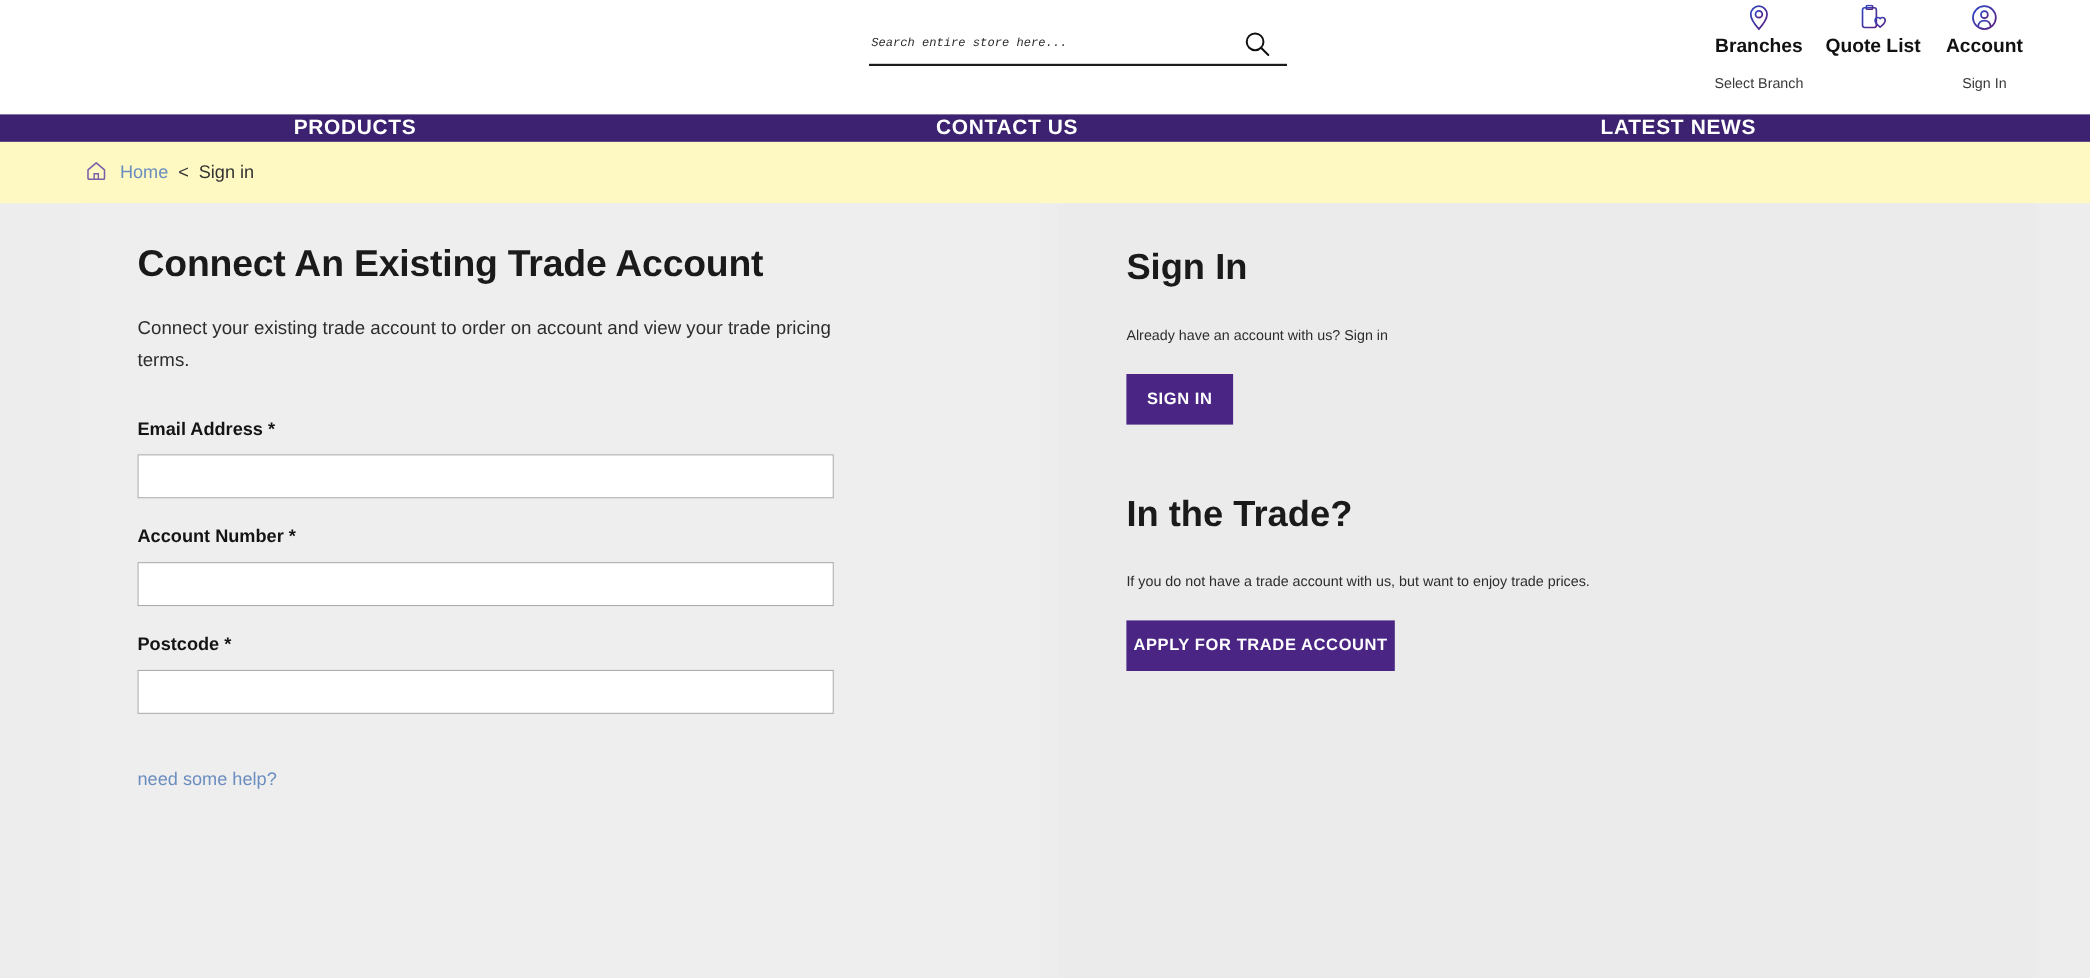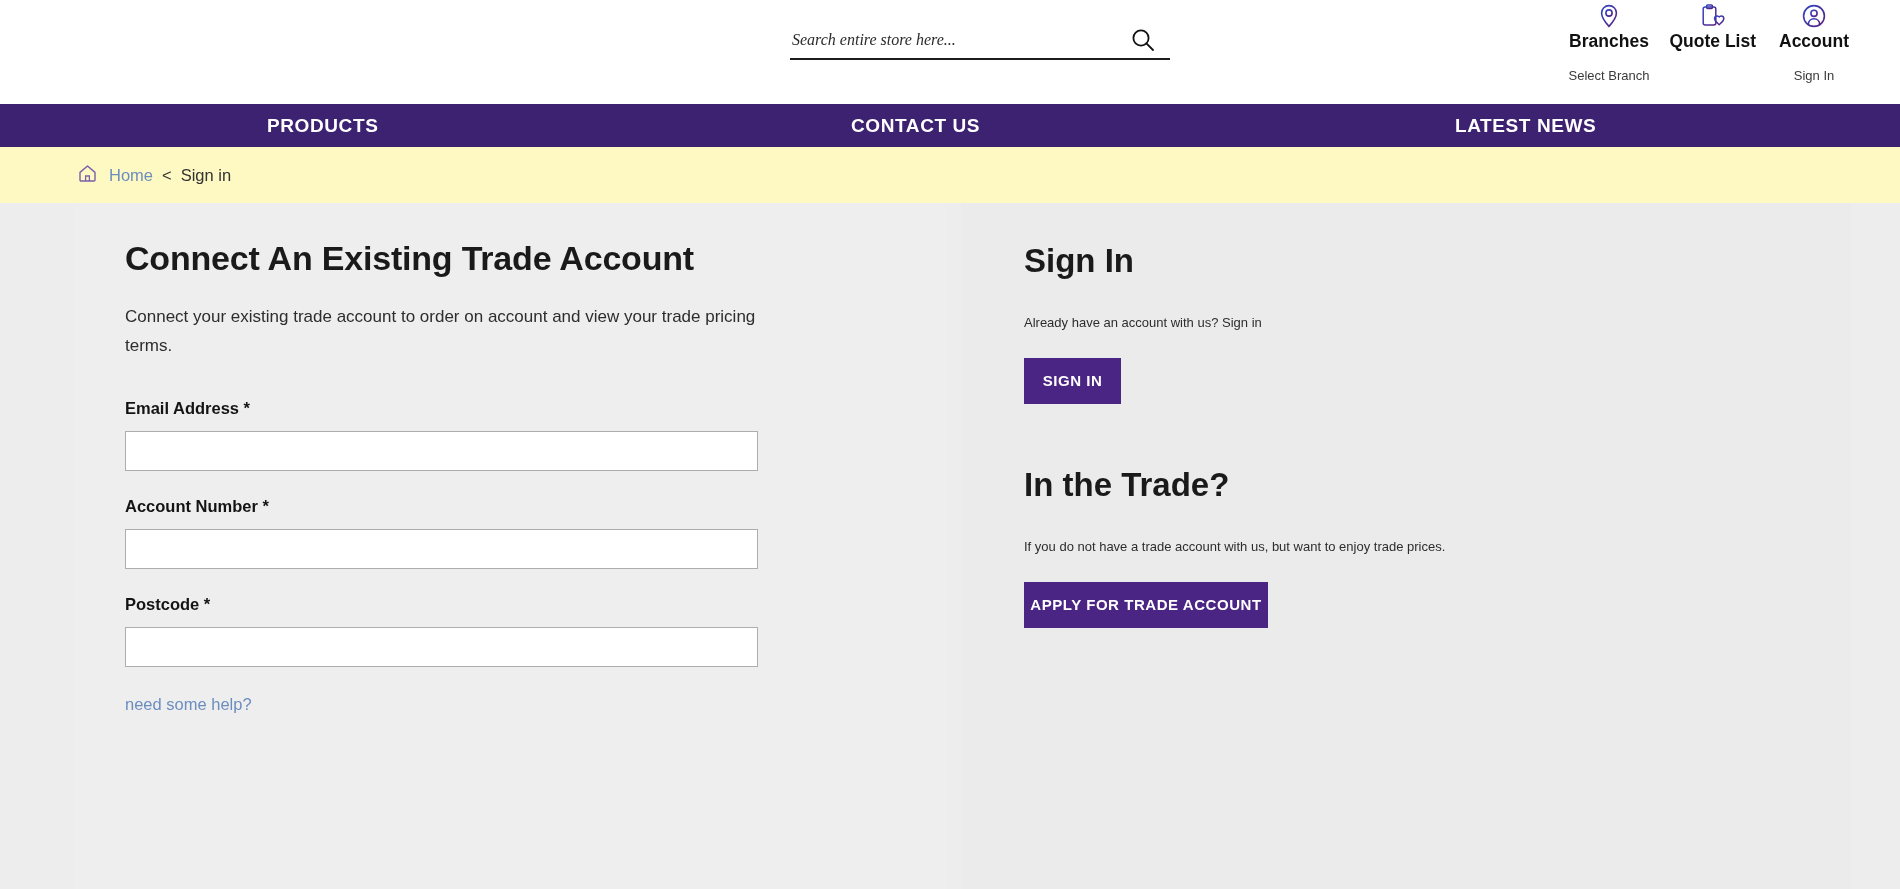--- a/index.html
+++ b/index.html
@@ -42,22 +42,22 @@
   }
   .search-input {
     position: absolute;
     left: 0;
     top: 0;
     width: 340px;
     height: 32px;
     border: none;
     outline: none;
     background: transparent;
-    font-family: Liberation Serif, serif;
-    font-size: 16px;
+    font-family: Liberation Mono, monospace;
+    font-size: 11px;
     font-style: italic;
     color: #2b2b2b;
     padding: 0 2px;
   }
   .search-input::placeholder {
     color: #2b2b2b;
     font-style: italic;
     opacity: 1;
   }
   .search-btn {
@@ -68,21 +68,21 @@
     height: 26px;
     background: none;
     border: none;
     padding: 0;
     cursor: pointer;
   }
 
   
   .hdr-links {
     position: absolute;
-    right: 38px;
+    right: 48px;
     top: 4px;
     display: flex;
     align-items: flex-start;
     gap: 0px;
     text-align: center;
   }
   .hdr-link {
     display: flex;
     flex-direction: column;
     align-items: center;
@@ -104,21 +104,21 @@
     line-height: 18px;
     white-space: nowrap;
     margin-top: 16px;
   }
   .hdr-sub.empty { visibility: hidden; }
 
   
   .navbar {
     position: relative;
     width: 1900px;
-    height: 43px;
+    height: 25px;
     background: #3c2270;
     display: flex;
     align-items: center;
   }
   .nav-item {
     color: #ffffff;
     font-size: 19px;
     font-weight: bold;
     letter-spacing: 0.6px;
     text-decoration: none;
@@ -222,21 +222,21 @@
     font-family: "Liberation Sans", sans-serif;
     font-size: 16px;
     color: #222;
     padding: 0 10px;
   }
   .field-group { margin-top: 24px; }
   .field-group.first { margin-top: 37px; }
 
   .help-link {
     display: inline-block;
-    margin-top: 27px;
+    margin-top: 50px;
     color: #6c8ebf;
     font-size: 16.5px;
     text-decoration: none;
     line-height: 20px;
   }
 
   .connect-btn {
     display: block;
     width: 633px;
     height: 41px;

